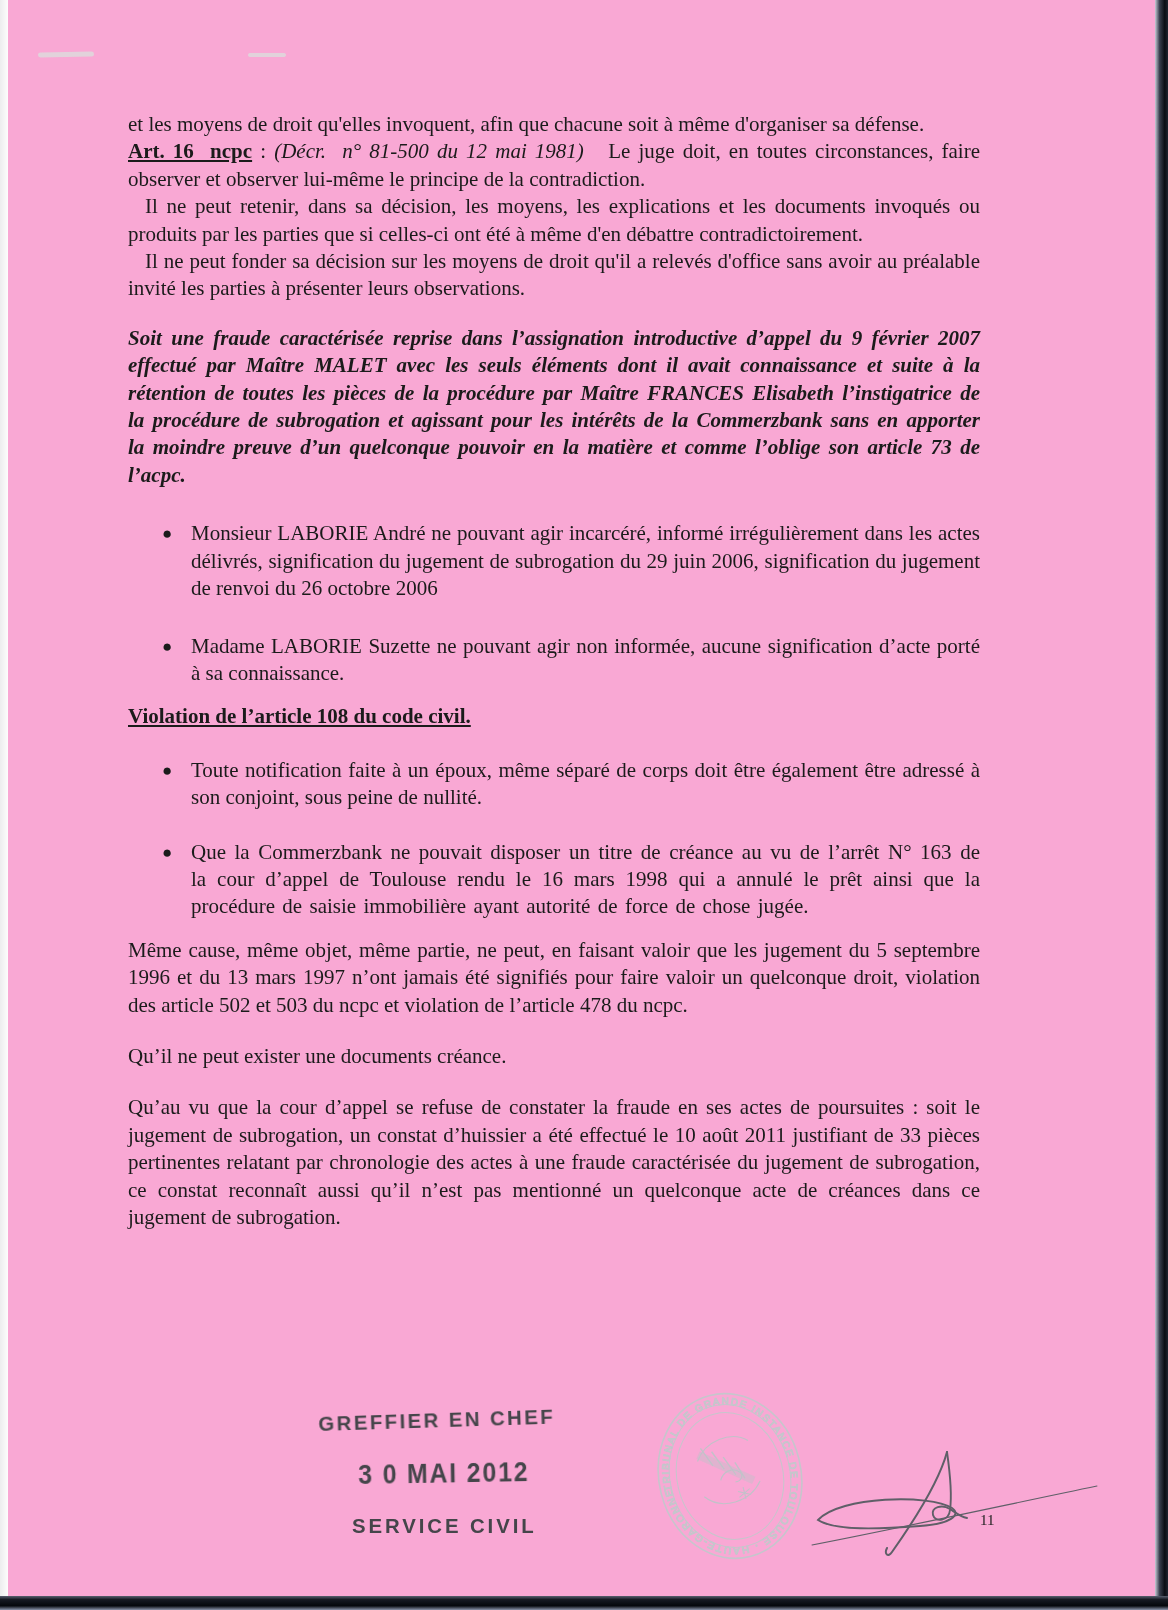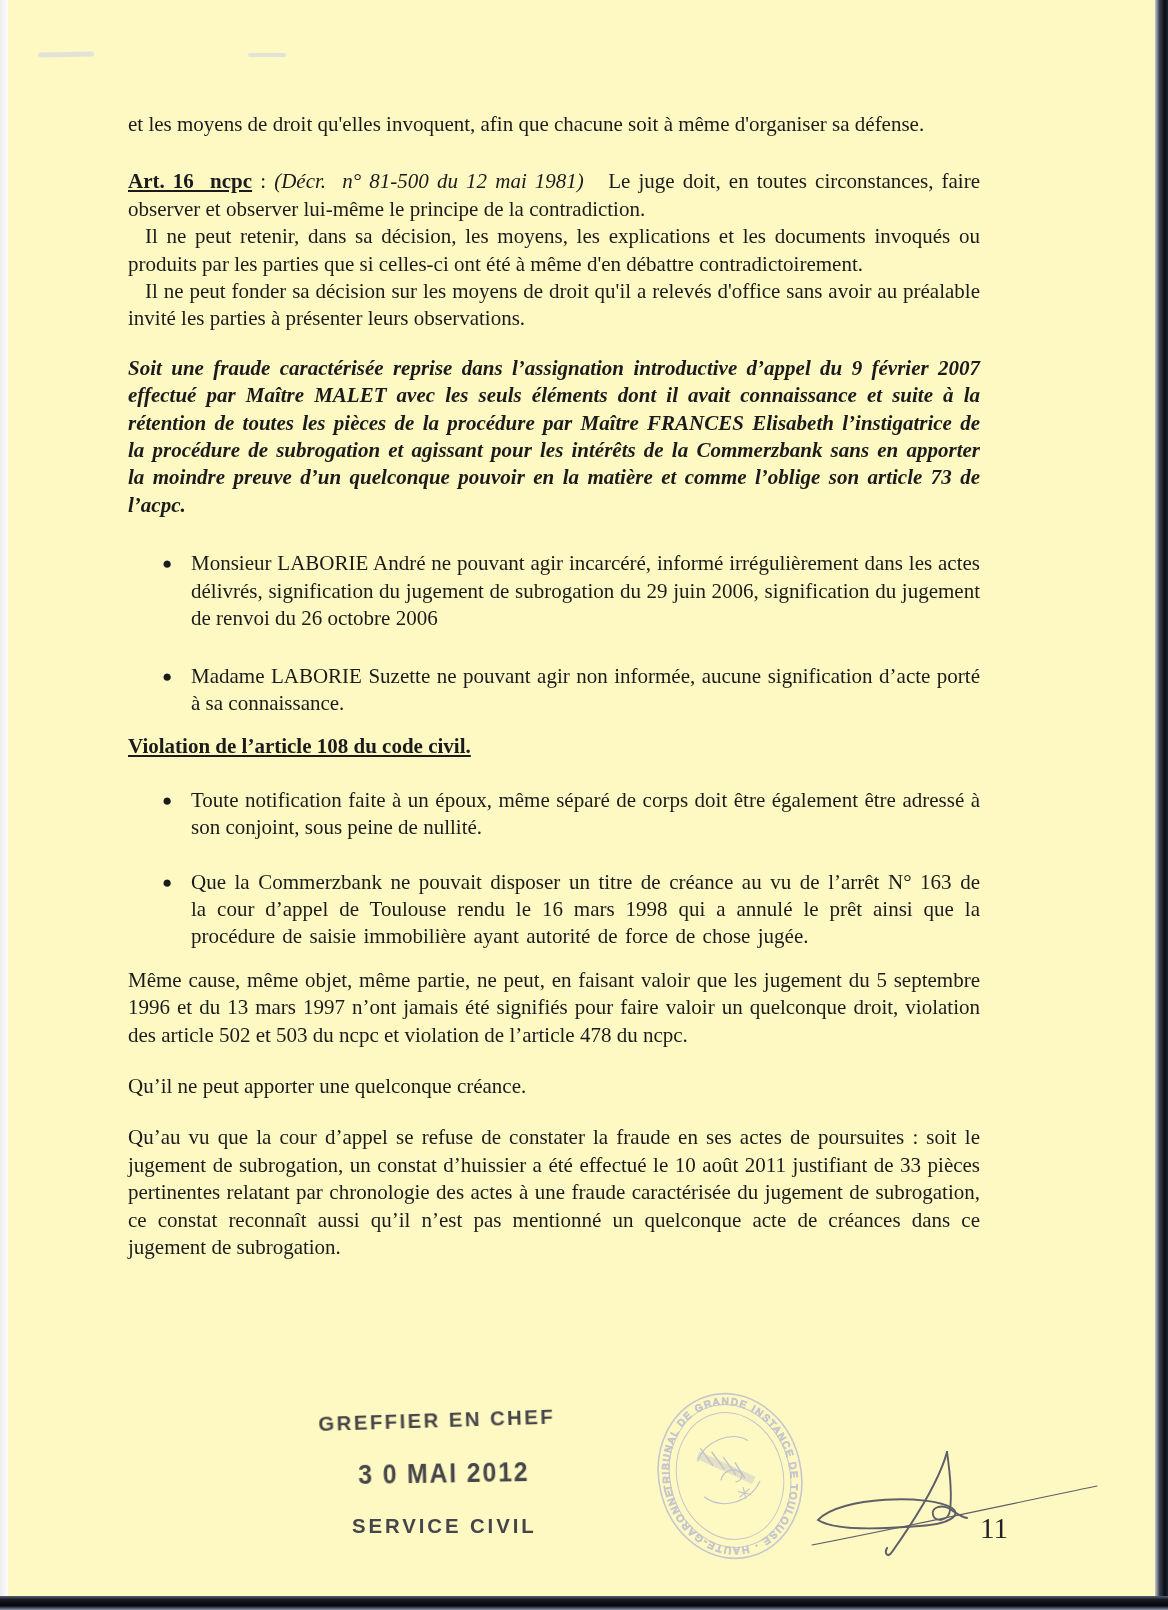--- a/index.html
+++ b/index.html
@@ -1,18 +1,18 @@
 <!DOCTYPE html>
 <html style="--ink: #1b1b1b; --stamp-ink: #45454a; --seal-ink: #bdbdc4; --signature-ink: #5f5f68;"><head>
 <meta charset="utf-8">
 <style>
   html,body{margin:0;padding:0;background:#ffffff;}
   .page{
     position:relative;width:1168px;height:1610px;overflow:hidden;
-    background:#fef9c3;
+    background:#f9a8d4;
     font-family:"Liberation Serif", serif;
     color:var(--ink,#1b1b1b);
   }
   
   .left-shade{position:absolute;left:0;top:0;width:8px;height:100%;
     background:linear-gradient(90deg,#ededee 0%,#fdfdfc 100%);}
   
   .right-band{position:absolute;top:0;right:0;width:13px;height:100%;
     background:linear-gradient(90deg,#c6cbd6 0%,#3a3f4e 35%,#0b0d14 75%,#202430 100%);}
   .bottom-band{position:absolute;left:0;bottom:0;width:100%;height:14px;
@@ -27,21 +27,21 @@
   .blk{margin:0;text-align:justify;}
   .blk.ind{text-indent:17px;}
   .blk.bi{font-weight:bold;font-style:italic;word-spacing:.12em;}
   .seg-b{font-weight:normal;}
   .seg-i{font-style:italic;}
   .seg-bu{font-weight:bold;text-decoration:underline;}
   .bullet{display:flex;}
   .bullet .dot{flex:0 0 63px;padding-left:34px;box-sizing:border-box;
     font-size:17px;line-height:27.4px;}
   .bullet .btxt{flex:1;text-align:justify;}
-  [data-name="article-16"]{margin-top:30px;}
+  [data-name="article-16"]{}
   [data-name="fraud-par"]{margin-top:22px;}
   [data-name="bullet-laborie-andre"]{margin-top:31px;}
   [data-name="bullet-laborie-suzette"]{margin-top:30px;}
   [data-name="heading-violation-108"]{margin-top:16px;}
   [data-name="bullet-notification"]{margin-top:26px;}
   [data-name="par-seuls-elements"]{margin-top:23px;}
   [data-name="bullet-commerzbank"]{margin-top:27px;}
   [data-name="bullet-commerzbank"] .btxt{word-spacing:.10em;}
   [data-name="par-meme-cause"]{margin-top:16px;}
   [data-name="par-creance"]{margin-top:24px;}
@@ -53,21 +53,21 @@
     filter:blur(.3px);white-space:nowrap;transform-origin:left top;}
   .stamp-1{left:318px;top:1412px;font-size:21px;letter-spacing:2.5px;
     transform:rotate(-1.8deg) scaleX(.97);}
   .stamp-2{left:358px;top:1460px;font-size:27px;letter-spacing:2px;
     transform:rotate(-1deg) scaleX(.92);}
   .stamp-3{left:352px;top:1514px;font-size:21px;letter-spacing:3px;
     transform:scaleX(.97);}
 
   .seal-svg{position:absolute;left:650px;top:1386px;filter:blur(.4px);}
   .sig-svg{position:absolute;left:780px;top:1368px;}
-  .page-number{position:absolute;left:980px;top:1512px;font-size:29px;
+  .page-number{position:absolute;left:980px;top:1512px;font-size:15px;
     color:#222;}
 </style>
 </head>
 <body>
 
 <div class="page" data-name="scanned-page">
   <div class="left-shade" data-name="scan-left-shade"></div>
   <div class="smudge s1" data-name="scan-artifact"></div>
   <div class="smudge s2" data-name="scan-artifact"></div>
 
@@ -88,21 +88,21 @@
       <div class="blk " data-name="heading-violation-108"><span class="seg-bu" data-name="text-segment">Violation de l’article 108 du code civil.</span></div>
       <div class="blk bullet" data-name="bullet-notification">
         <span class="dot" data-name="bullet-marker-icon">●</span>
         <span class="btxt"><span class="" data-name="text-segment">Toute notification faite à un époux, même séparé de corps doit être également être adressé à son conjoint, sous peine de nullité.</span></span>
       </div>
       <div class="blk bullet" data-name="bullet-commerzbank">
         <span class="dot" data-name="bullet-marker-icon">●</span>
         <span class="btxt"><span class="seg-b" data-name="text-segment">Que la Commerzbank ne pouvait disposer un titre de créance au vu de l’arrêt N° 163 de la cour d’appel de Toulouse rendu le 16 mars 1998 qui a annulé le prêt ainsi que la procédure de saisie immobilière ayant autorité de force de chose jugée.</span></span>
       </div>
       <div class="blk " data-name="par-meme-cause"><span class="" data-name="text-segment">Même cause, même objet, même partie, ne peut, en faisant valoir que les jugement du 5 septembre 1996 et du 13 mars 1997 n’ont jamais été signifiés pour faire valoir un quelconque droit, violation des article 502 et 503 du ncpc et violation de l’article 478 du ncpc.</span></div>
-      <div class="blk " data-name="par-creance"><span class="" data-name="text-segment">Qu’il ne peut apporter une quelconque créance.</span></div>
+      <div class="blk " data-name="par-creance"><span class="" data-name="text-segment">Qu’il ne peut exister une documents créance.</span></div>
       <div class="blk " data-name="par-constat"><span class="" data-name="text-segment">Qu’au vu que la cour d’appel se refuse de constater la fraude en ses actes de poursuites : soit le jugement de subrogation, </span><span class="seg-b" data-name="text-segment">un constat d’huissier a été effectué le 10 août 2011</span><span class="" data-name="text-segment"> justifiant de 33 pièces pertinentes relatant par chronologie des actes à une fraude caractérisée du jugement de subrogation, ce constat reconnaît aussi qu’il n’est pas mentionné un quelconque acte de créances dans ce jugement de subrogation.</span></div>
     </div>
 
   <div class="stamp stamp-1" data-name="stamp-greffier-en-chef">GREFFIER EN CHEF</div>
   <div class="stamp stamp-2" data-name="stamp-date">3&nbsp;0 MAI 2012</div>
   <div class="stamp stamp-3" data-name="stamp-service-civil">SERVICE CIVIL</div>
 
   <svg class="seal-svg" data-name="court-seal" width="160" height="180" viewBox="0 0 160 180">
     <g fill="none" stroke="#c6c6cc" transform="rotate(-14 80 90)">
       <ellipse cx="80" cy="90" rx="71" ry="83" stroke-width="1.6"></ellipse>

